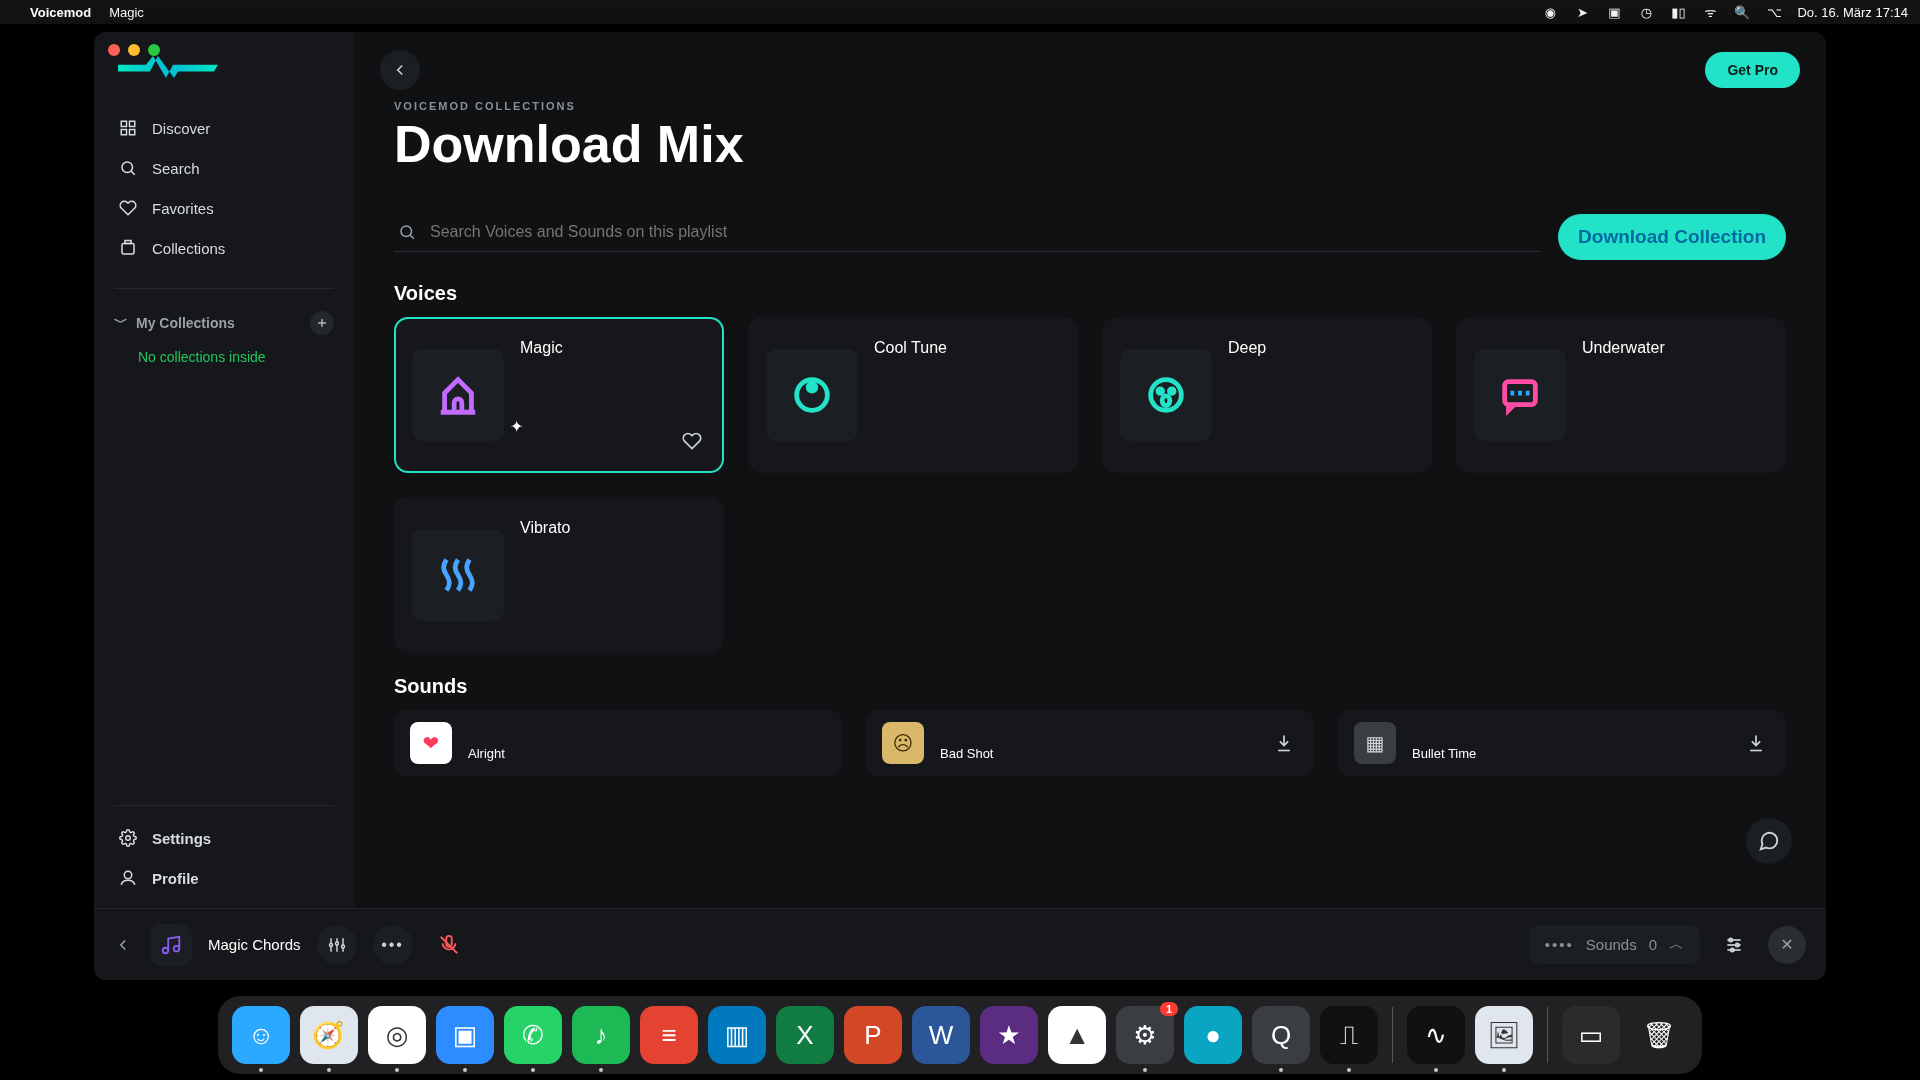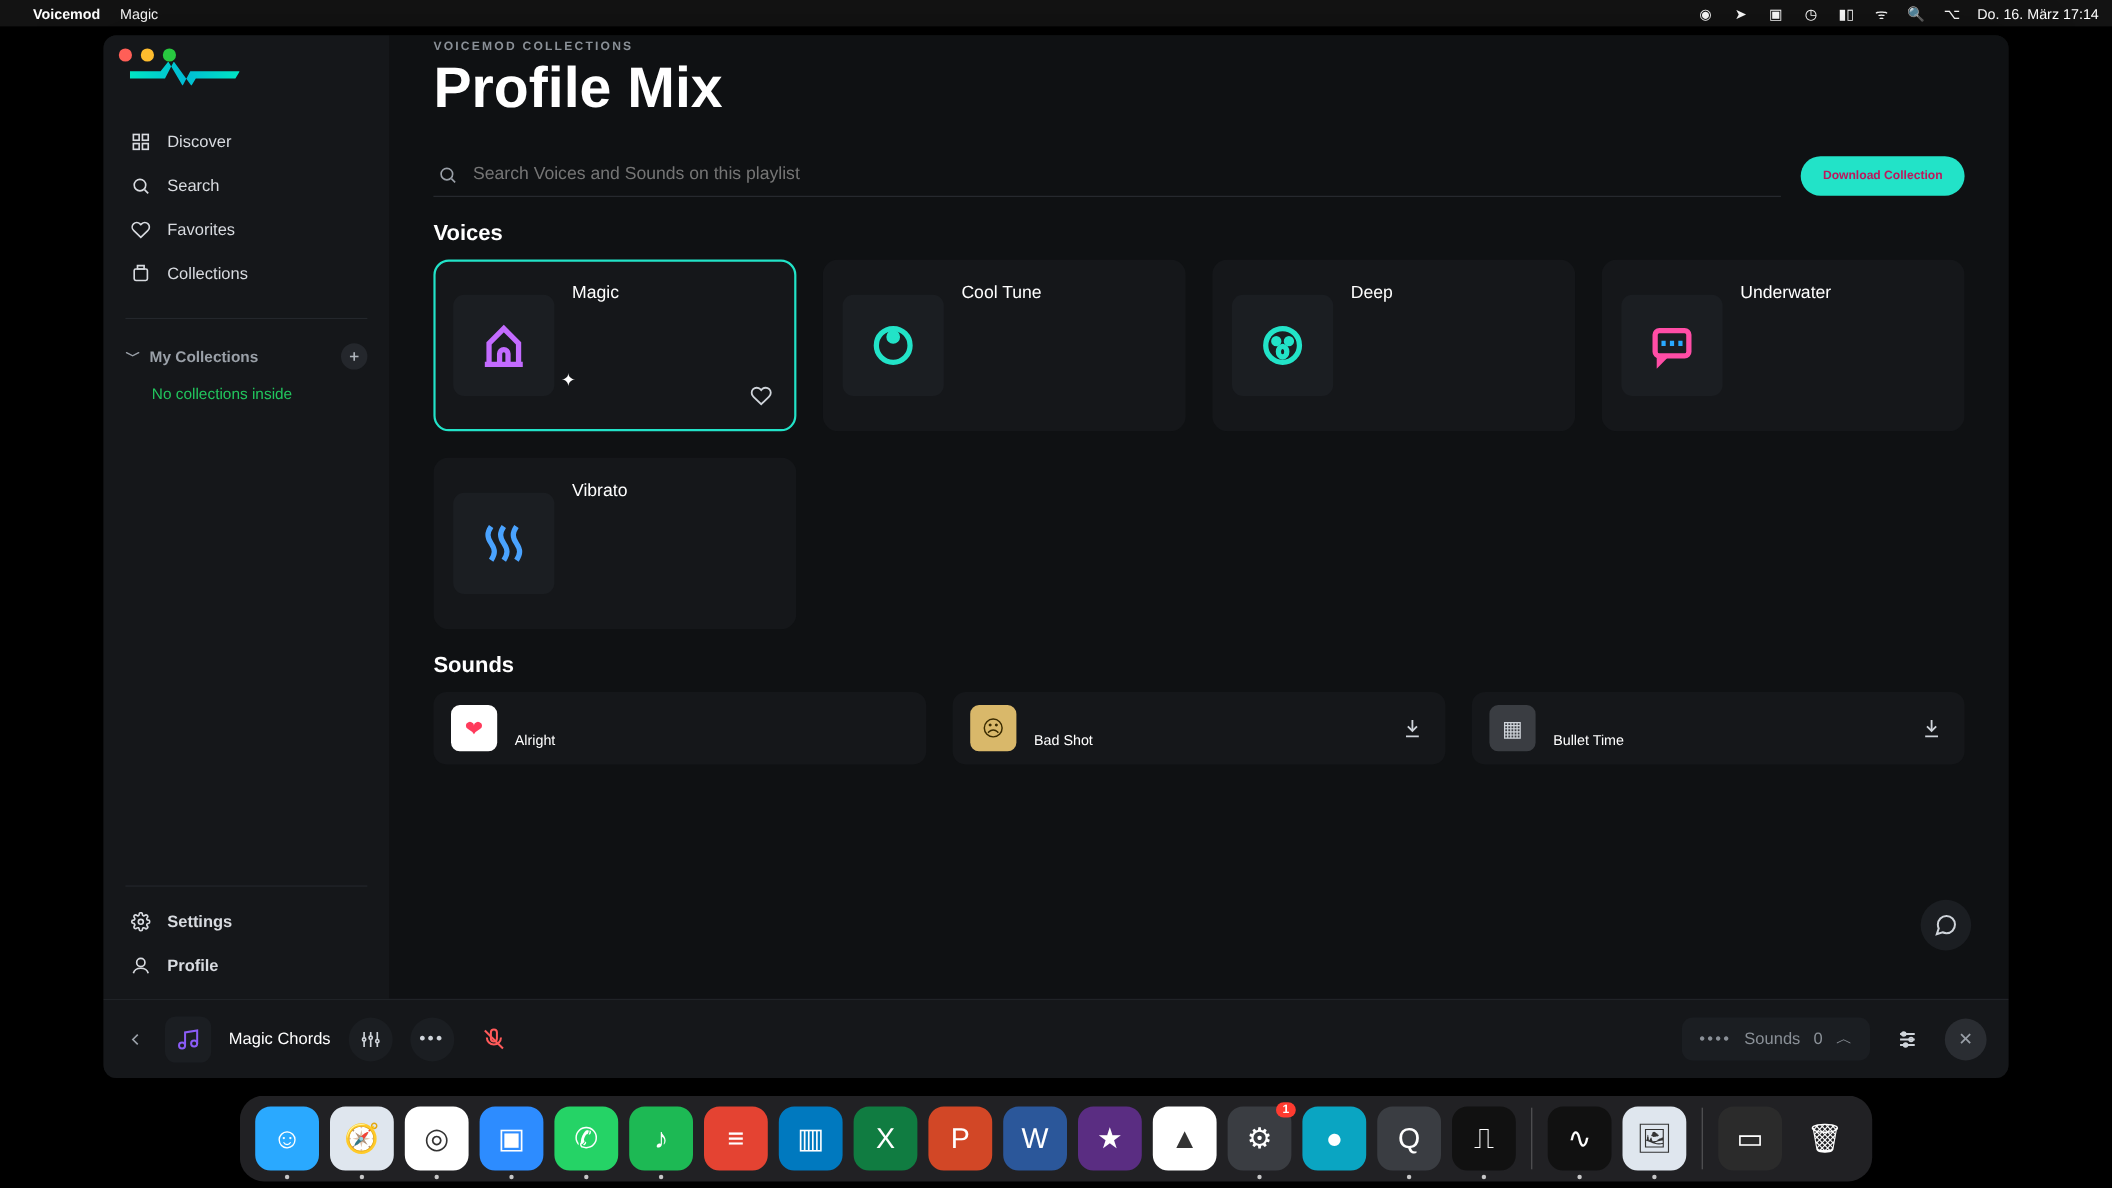--- a/index.html
+++ b/index.html
@@ -45,21 +45,21 @@
 .back { width: 40px; height: 40px; border-radius: 50%; background: #1b1e22; display: flex; align-items: center; justify-content: center; cursor: pointer; }
 .getpro { margin-left: auto; background: #22e3c8; color: #0b1b19; font-weight: 600; padding: 10px 22px; border-radius: 22px; font-size: 14px; cursor: pointer; }
 
 .collection-head { padding: 4px 40px 6px 40px; }
 .sublabel { letter-spacing: 2px; font-size: 11px; color: #8a9097; font-weight: 700; }
 .page-title { font-size: 52px; font-weight: 800; margin-top: 2px; }
 
 .search-row { display: flex; align-items: center; gap: 18px; padding: 24px 40px 20px 40px; }
 .search-field { flex: 1; display: flex; align-items: center; gap: 14px; border-bottom: 1px solid #2a2d32; padding: 10px 4px; }
 .search-field input { flex: 1; background: transparent; border: none; outline: none; color: #cfd4da; font-size: 16px; }
-.download-btn { background: #22e3c8; color: #be185d; font-weight: 600; padding: 12px 20px; border-radius: 24px; font-size: 11px; cursor: pointer; }
+.download-btn { background: #22e3c8; color: #0369a1; font-weight: 600; padding: 12px 20px; border-radius: 24px; font-size: 19px; cursor: pointer; margin-top: 10px; }
 
 .section-title { font-size: 20px; font-weight: 700; padding: 2px 40px 12px 40px; }
 
 .voices-grid { display: grid; grid-template-columns: repeat(4, minmax(0, 1fr)); gap: 24px; padding: 0 40px 10px 40px; }
 .voice-card { background: #15171a; border-radius: 14px; padding: 16px; display: flex; gap: 16px; align-items: center; height: 156px; position: relative; border: 2px solid transparent; }
 .voice-card.selected { border-color: #22e3c8; }
 .voice-thumb { width: 92px; height: 92px; border-radius: 10px; background: #1b1e22; display: flex; align-items: center; justify-content: center; }
 .voice-name { font-size: 16px; align-self: flex-start; margin-top: 4px; }
 .card-heart { position: absolute; right: 18px; bottom: 18px; width: 24px; height: 24px; display: flex; align-items: center; justify-content: center; color: #cfd4da; }
 .cursor-dot { position: absolute; left: 114px; top: 98px; font-size: 16px; color: #fff; }
@@ -192,24 +192,32 @@
                 <rect x="7" y="3" width="10" height="10" rx="5"></rect>
                 <path d="M3 21c1-4 5-6 9-6s8 2 9 6"></path>
               </svg>
           </span>
           <span>Profile</span>
         </div>
       </div>
     </div>
 
     <div class="content">
+      <div class="topbar">
+        <div class="back">
+          <svg width="18" height="18" viewBox="0 0 24 24" fill="none" stroke="#cfd4da" stroke-width="2">
+              <polyline points="15 18 9 12 15 6"></polyline>
+            </svg>
+        </div>
+        <div class="getpro">Get Pro</div>
+      </div>
 
       <div class="collection-head">
         <div class="sublabel">VOICEMOD COLLECTIONS</div>
-        <div class="page-title">Profile Mix</div>
+        <div class="page-title">Download Mix</div>
       </div>
 
       <div class="search-row">
         <div class="search-field">
           <span>
             <svg width="18" height="18" viewBox="0 0 24 24" fill="none" stroke="#9aa0a8" stroke-width="2">
                 <circle cx="11" cy="11" r="7"></circle>
                 <line x1="21" y1="21" x2="16.5" y2="16.5"></line>
               </svg>
           </span>

